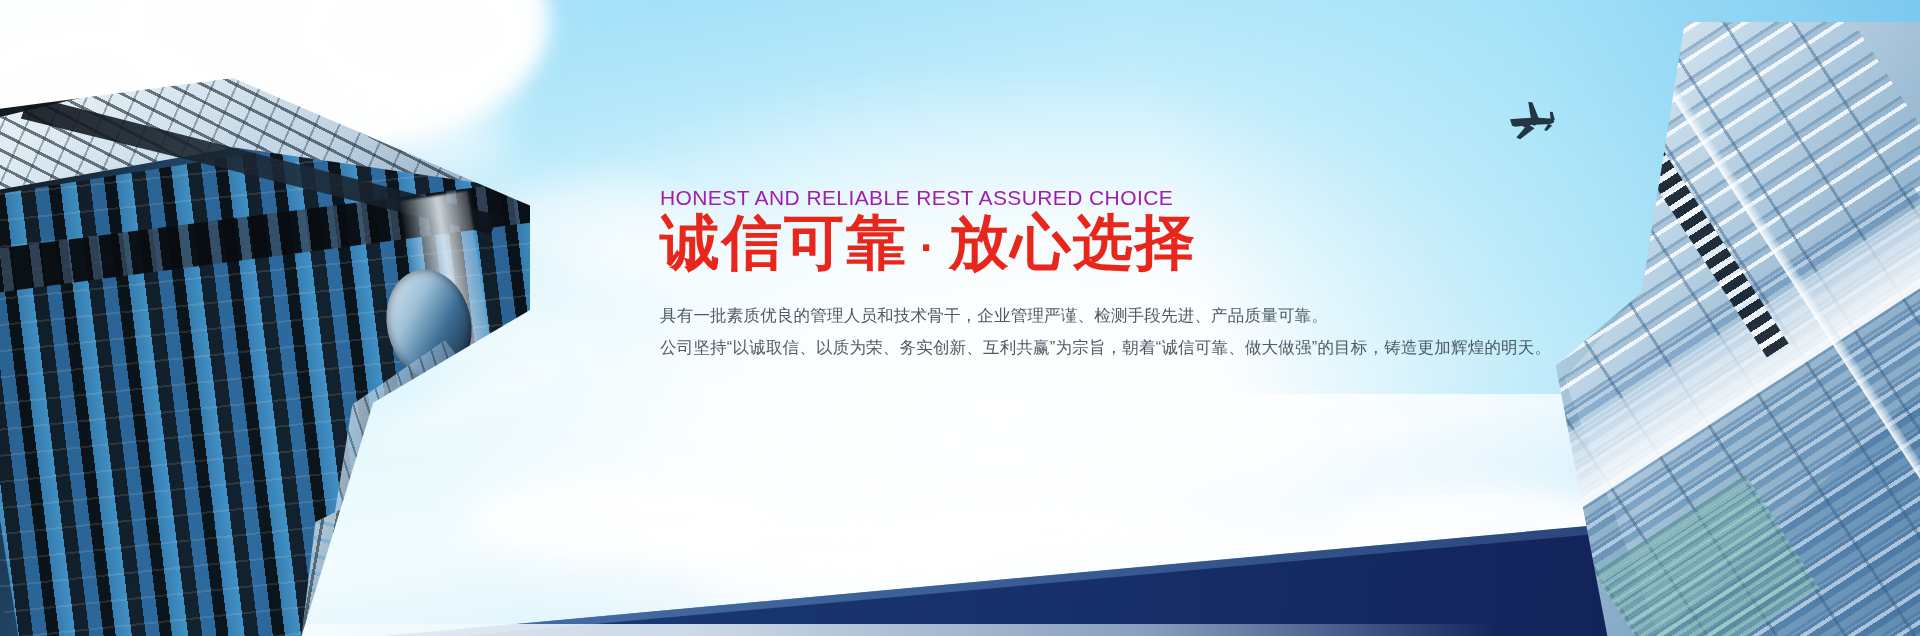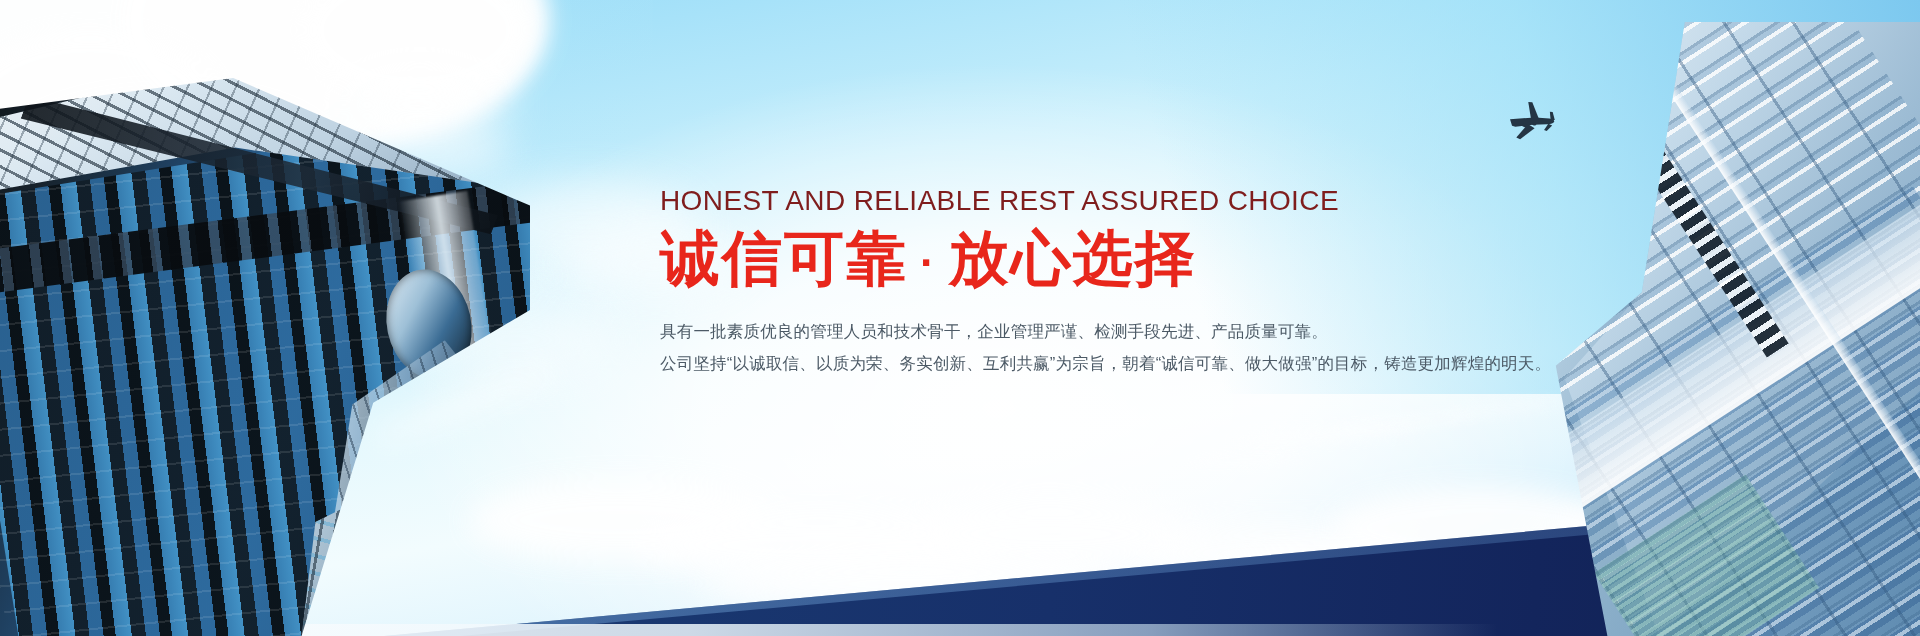--- a/index.html
+++ b/index.html
@@ -264,30 +264,29 @@
     position:absolute;left:1504px;top:100px;width:54px;height:44px;
     transform:rotate(14deg);
   }
   .airplane svg{display:block;width:100%;height:100%;}
 
   
   .copy{
     position:absolute;left:660px;top:186px;width:1060px;
   }
   .eyebrow{
-    font-size:28px;
+    font-size:21px;
     letter-spacing:.4px;
-    color:#7f1d1d;
+    color:#a21caf;
     font-weight:400;
     line-height:1.1;
     white-space:nowrap;
     font-family:"Liberation Sans","DejaVu Sans",sans-serif;
   }
   .headline{
-    margin-top:8px;
     font-size:60px;
     font-weight:700;
     color:#e8261b;
     letter-spacing:2px;
     line-height:1.12;
     white-space:nowrap;
     text-shadow:0 1px 0 rgba(255,255,255,.35);
   }
   .headline .dot{
     font-size:44px;

